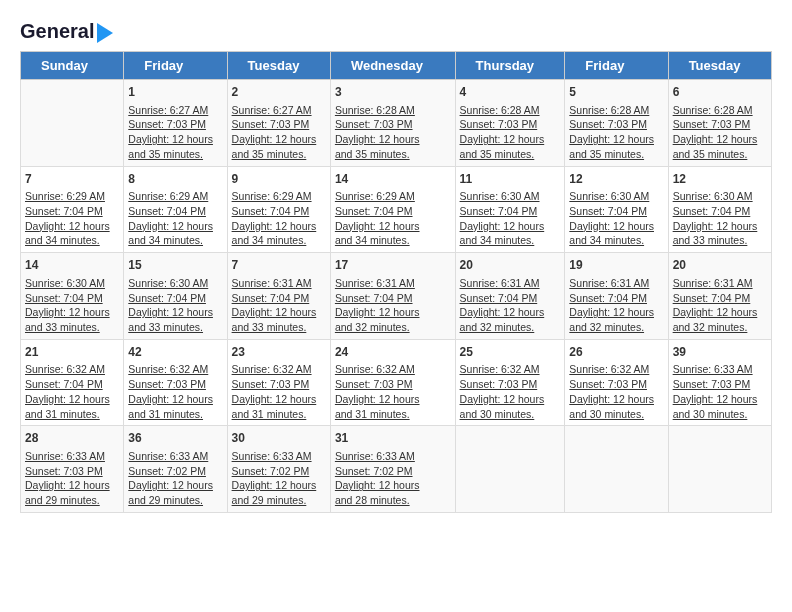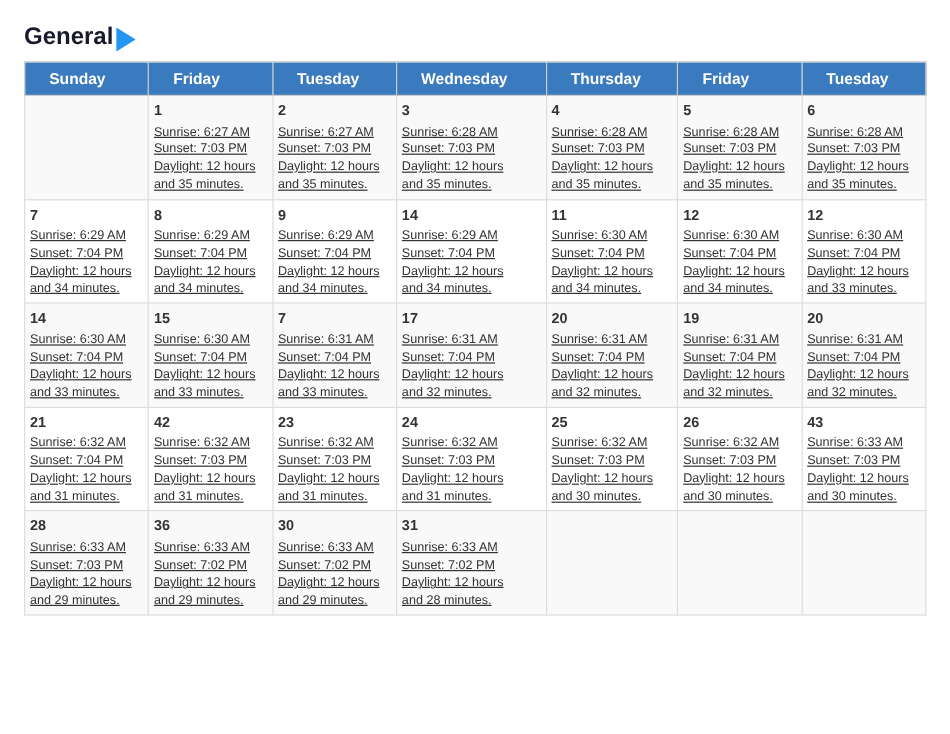--- a/index.html
+++ b/index.html
@@ -296,21 +296,21 @@
 and 30 minutes.</div>
         </td>
         <td>
           <span class="day-num">26</span>
           <div class="day-info" style="white-space: pre-line;">Sunrise: 6:32 AM
 Sunset: 7:03 PM
 Daylight: 12 hours
 and 30 minutes.</div>
         </td>
         <td>
-          <span class="day-num">43</span>
+          <span class="day-num">39</span>
           <div class="day-info" style="white-space: pre-line;">Sunrise: 6:33 AM
 Sunset: 7:03 PM
 Daylight: 12 hours
 and 30 minutes.</div>
         </td>
       </tr>
       <tr>
         <td>
           <span class="day-num">28</span>
           <div class="day-info" style="white-space: pre-line;">Sunrise: 6:33 AM

